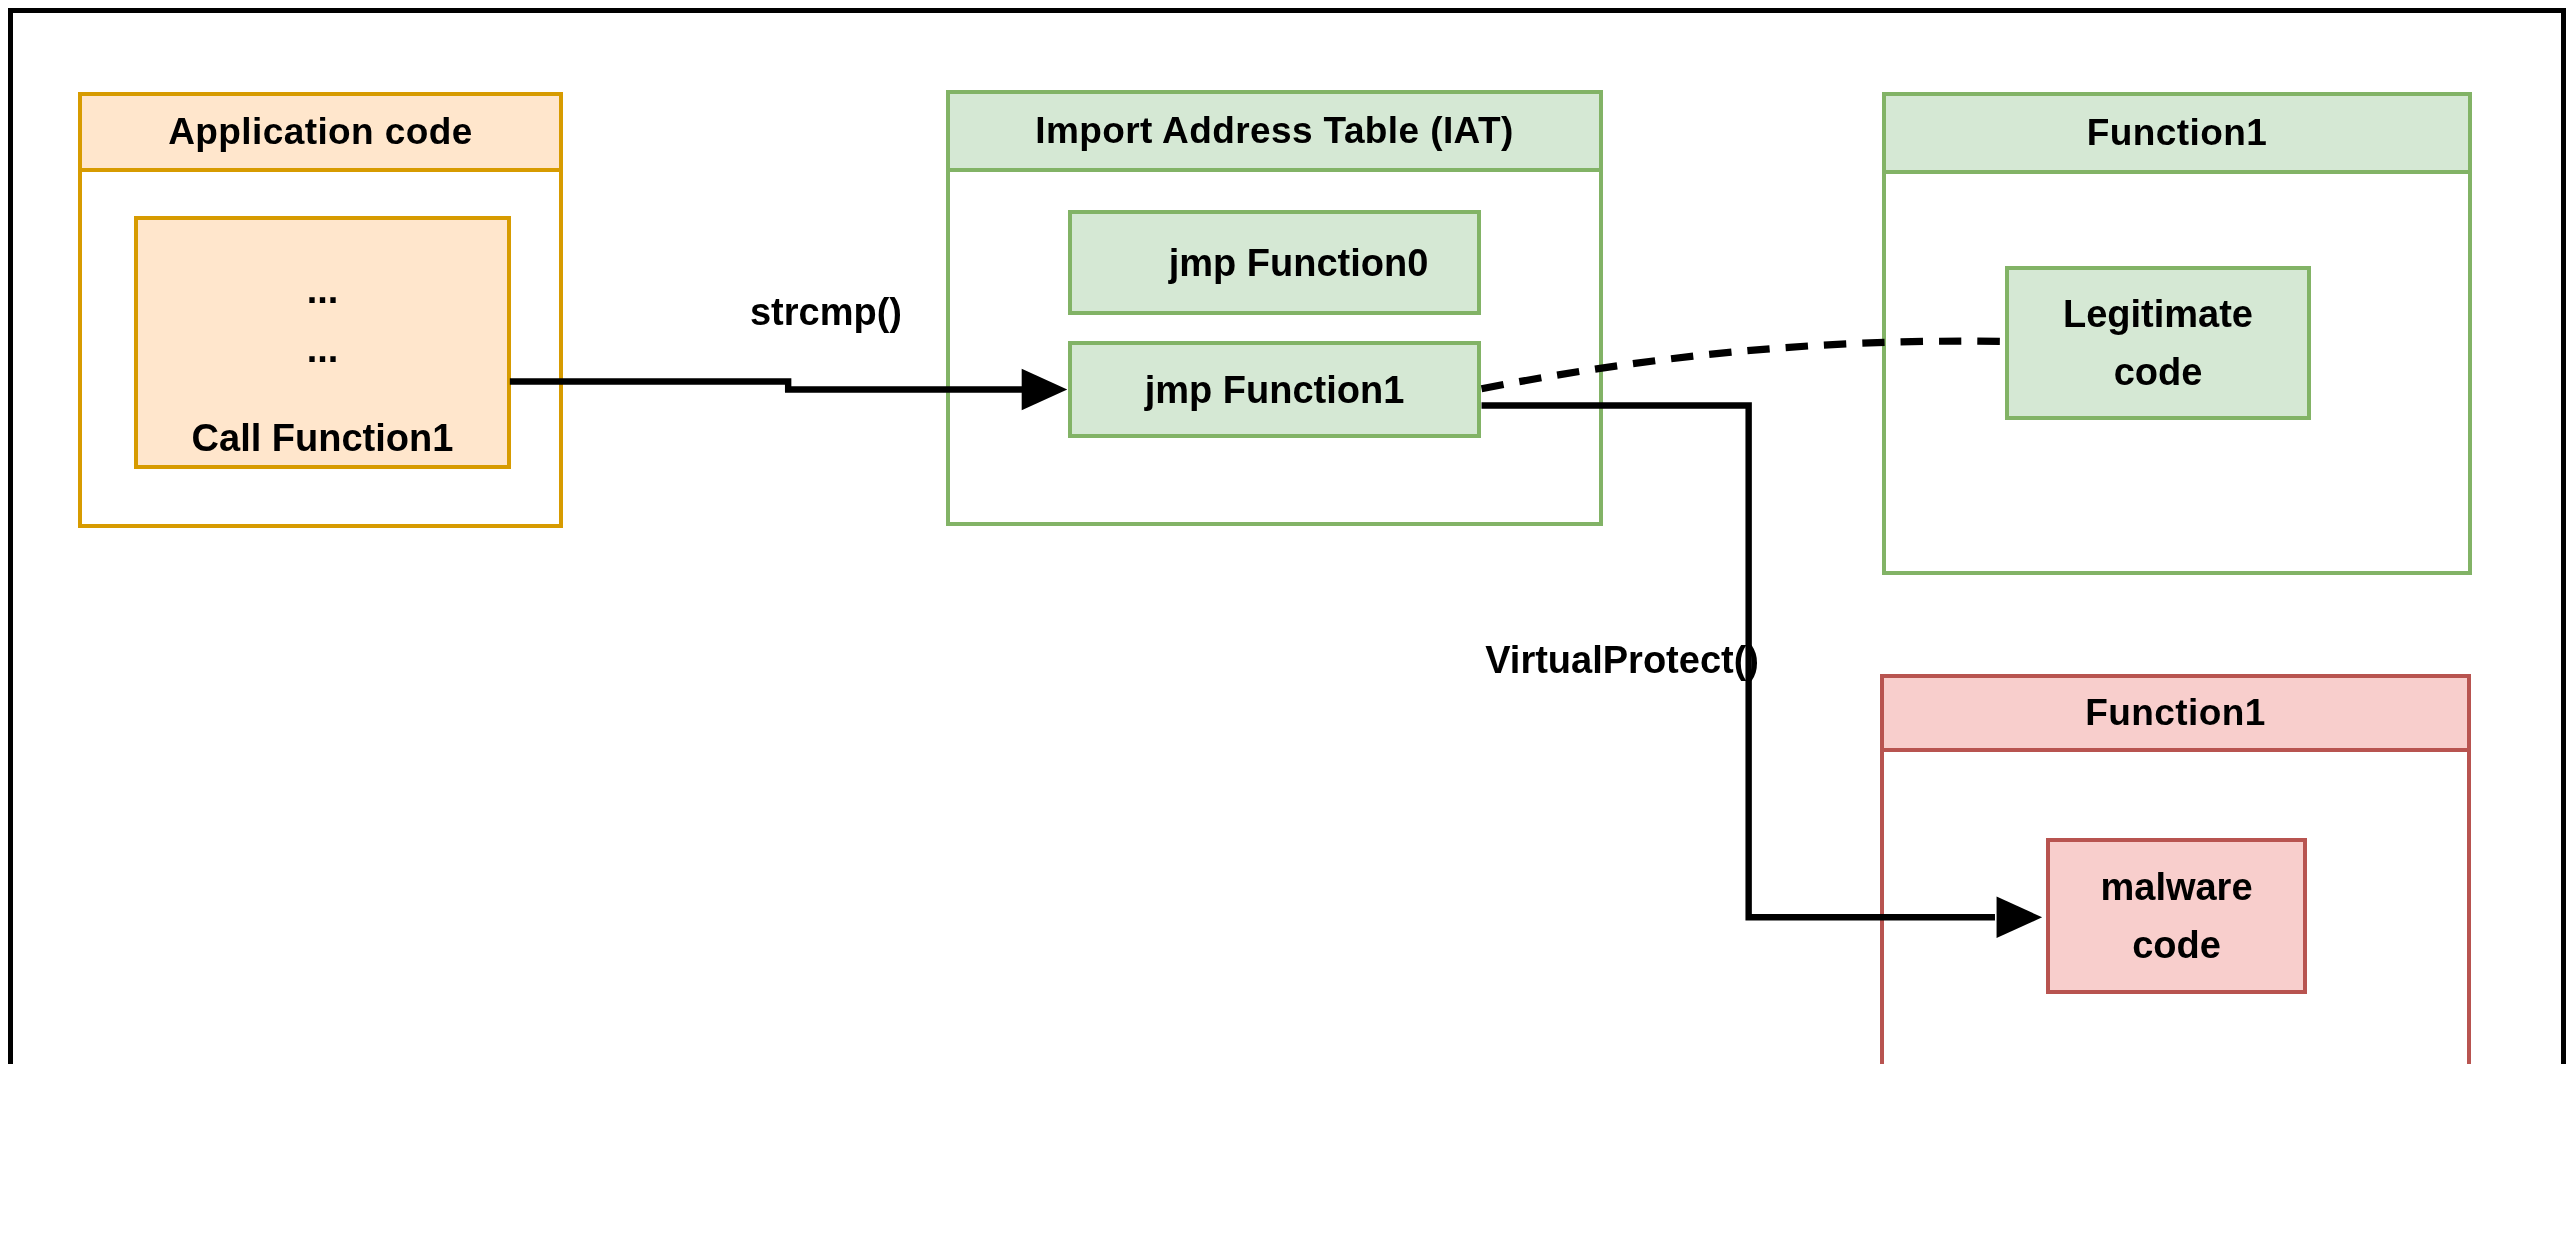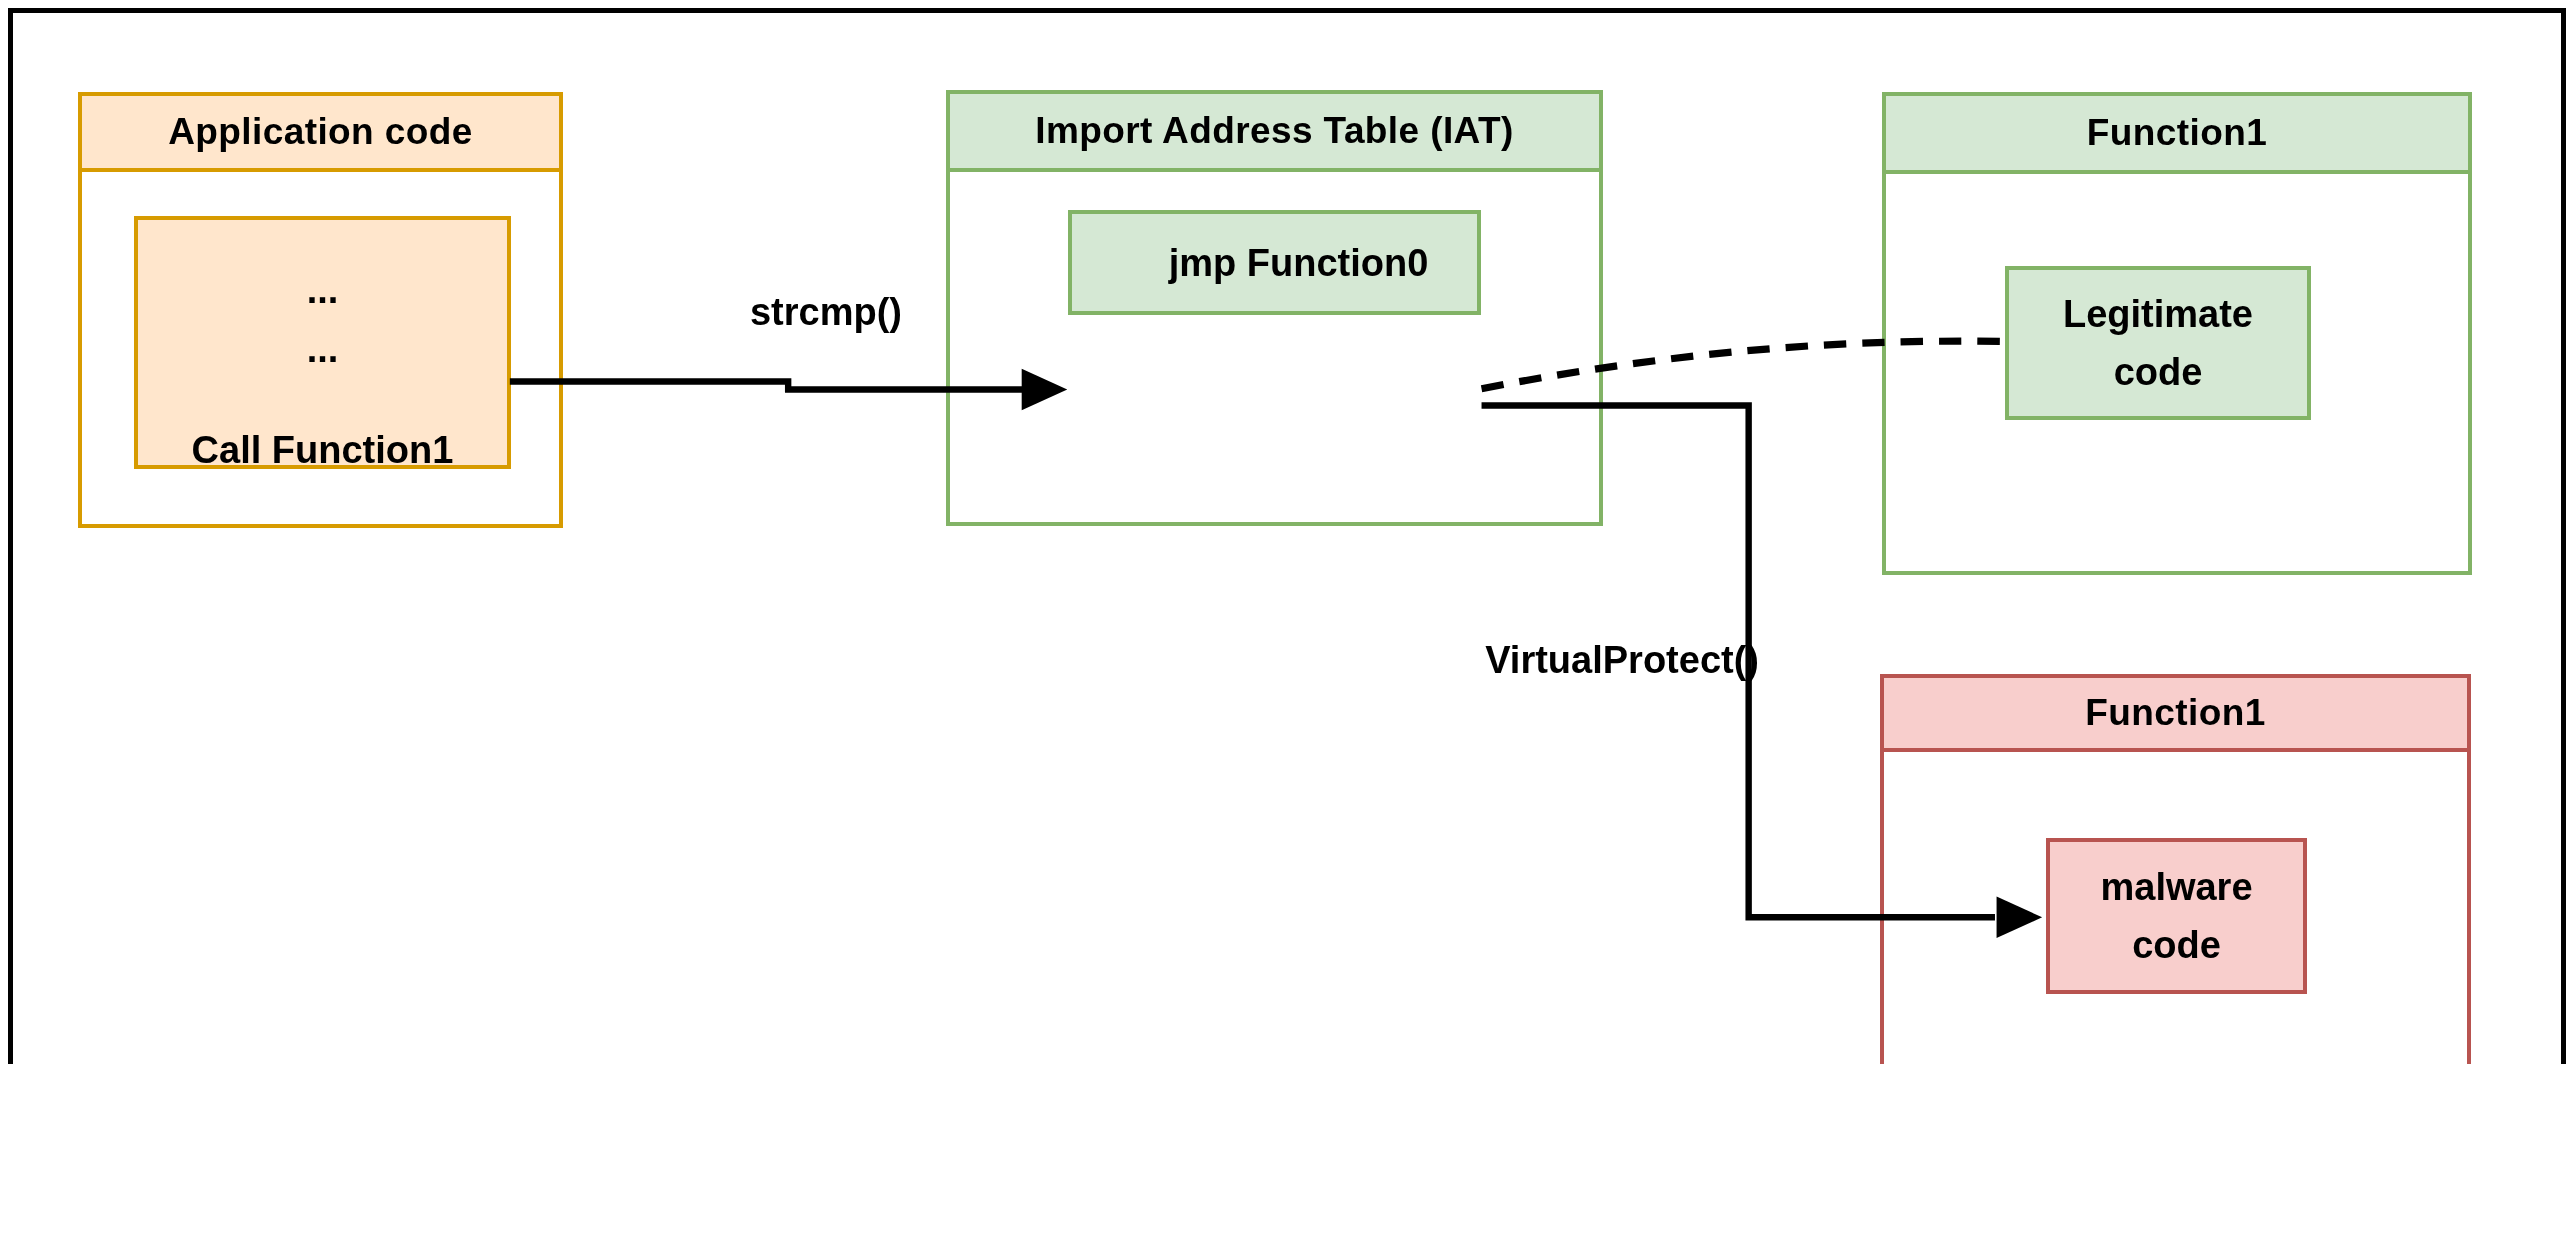--- a/index.html
+++ b/index.html
@@ -40,31 +40,34 @@
 
   <div class="group orange" style="left:78px;top:92px;width:485px;height:436px;">
     <div class="hdr">
       <span>Application code</span>
     </div>
   </div>
 
   <div class="cell orange-cell" style="left:134px;top:216px;width:377px;height:253px;">
     <span class="code-line" style="top:48px;">...</span>
     <span class="code-line" style="top:107px;">...</span>
-    <span class="code-line" style="top:208px;text-align:center;">Call Function1</span>
+    <span class="code-line" style="top:196px;text-align:center;">Call Function1</span>
   </div>
 
   <div class="group green" style="left:946px;top:90px;width:657px;height:436px;">
     <div class="hdr">
       <span>Import Address Table (IAT)</span>
     </div>
   </div>
 
   <div class="cell green-cell" style="left:1068px;top:210px;width:413px;height:105px;padding-left:48px;">
     <span>jmp Function0</span>
+  </div>
+  <div class="cell green-cell" style="left:1068px;top:341px;width:413px;height:97px;">
+    <span>jmp Function1</span>
   </div>
 
   <div class="group green" style="left:1882px;top:92px;width:590px;height:483px;">
     <div class="hdr">
       <span>Function1</span>
     </div>
   </div>
 
   <div class="cell green-cell" style="left:2005px;top:266px;width:306px;height:154px;text-align:center;">
     <span>Legitimate</span>

